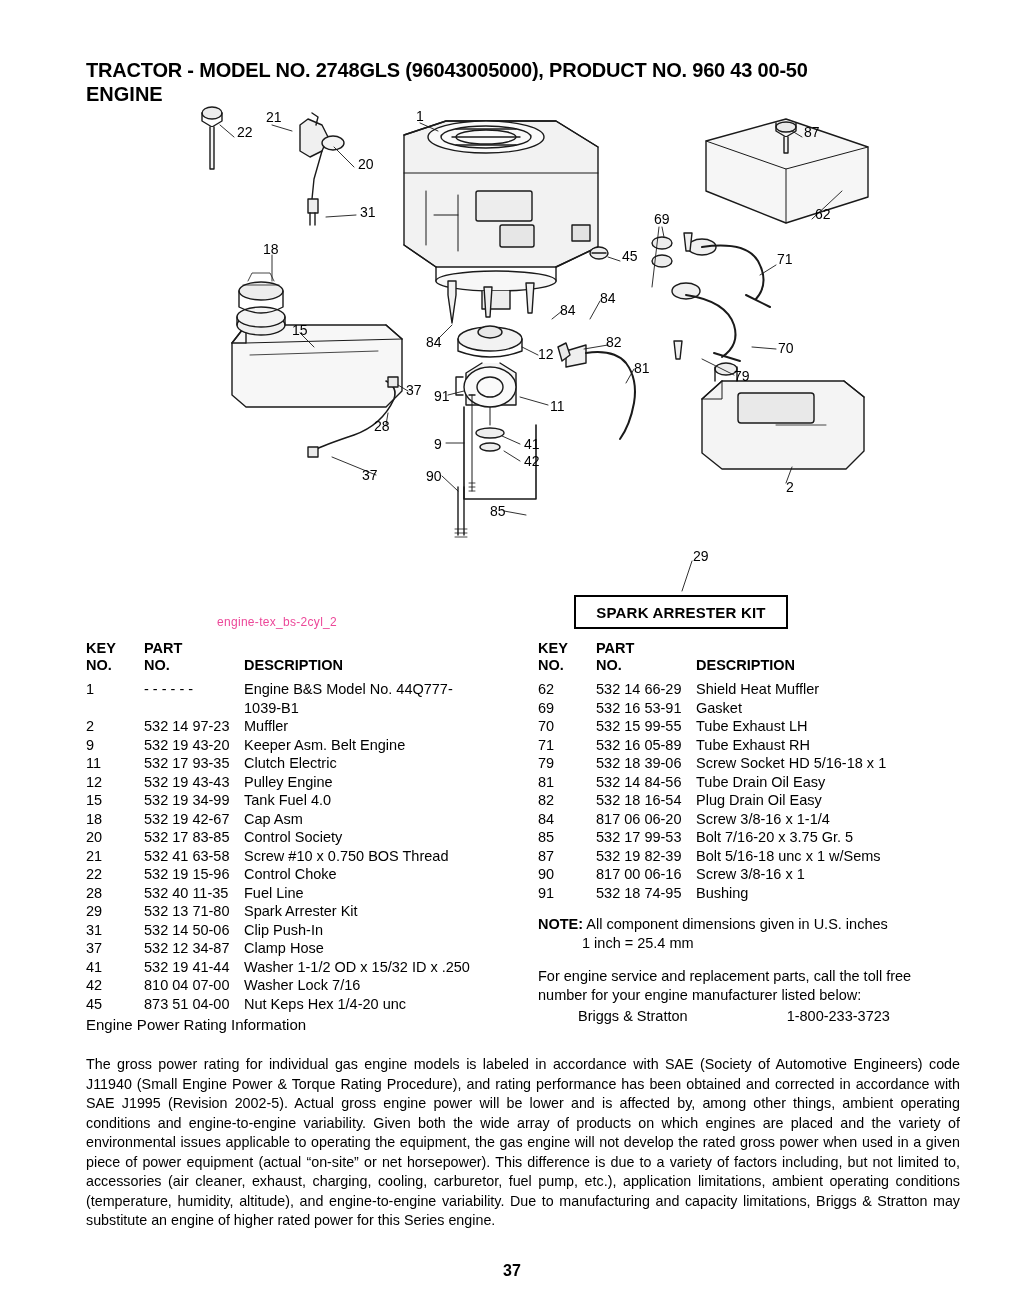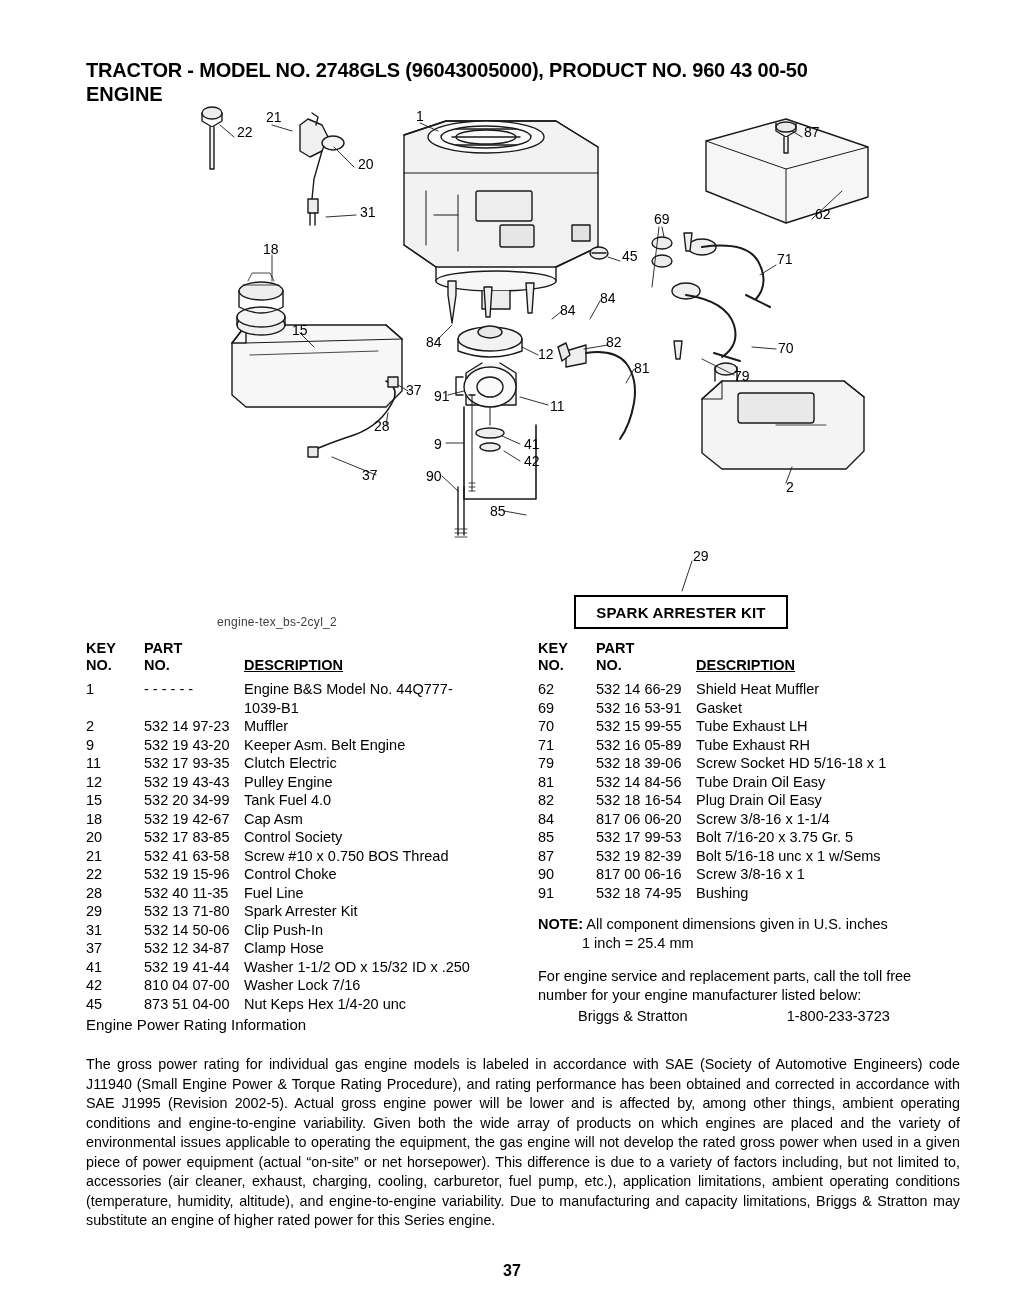--- a/index.html
+++ b/index.html
@@ -58,21 +58,21 @@
     line-height: 14px;
     font-family: "Liberation Sans", sans-serif;
     color: #000;
     white-space: nowrap;
   }
   .diag-code {
     position: absolute;
     left: 131px;
     top: 520px;
     font-size: 12px;
-    color: #404040;
+    color: #ec4899;
     letter-spacing: 0.3px;
   }
   .spark-box {
     position: absolute;
     left: 488px;
     top: 500px;
     width: 210px;
     height: 30px;
     border: 2px solid #000;
     display: flex;
@@ -97,21 +97,21 @@
     font-size: 14.5px;
     line-height: 17px;
     position: relative;
     height: 40px;
     text-align: right;
   }
   .hdr .h-key { position: absolute; left: 0; top: 0; }
   .hdr .h-key2 { position: absolute; left: 0; top: 17px; }
   .hdr .h-part { position: absolute; left: 58px; top: 0; }
   .hdr .h-part2 { position: absolute; left: 58px; top: 17px; }
-  .hdr .h-desc { position: absolute; left: 158px; top: 17px; text-decoration: underline; }
+  .hdr .h-desc { position: absolute; left: 158px; top: 17px; }
 
   table.parts {
     border-collapse: collapse;
     width: 100%;
   }
   table.parts td {
     padding: 0 0 0 0;
     vertical-align: top;
     font-size: 14.5px;
     line-height: 18.5px;
@@ -415,21 +415,21 @@
           <td class="c-part">532 17 93-35</td>
           <td class="c-desc">Clutch Electric</td>
         </tr>
         <tr>
           <td class="c-key">12</td>
           <td class="c-part">532 19 43-43</td>
           <td class="c-desc">Pulley Engine</td>
         </tr>
         <tr>
           <td class="c-key">15</td>
-          <td class="c-part">532 20 34-99</td>
+          <td class="c-part">532 19 34-99</td>
           <td class="c-desc">Tank Fuel 4.0</td>
         </tr>
         <tr>
           <td class="c-key">18</td>
           <td class="c-part">532 19 42-67</td>
           <td class="c-desc">Cap Asm</td>
         </tr>
         <tr>
           <td class="c-key">20</td>
           <td class="c-part">532 17 83-85</td>

